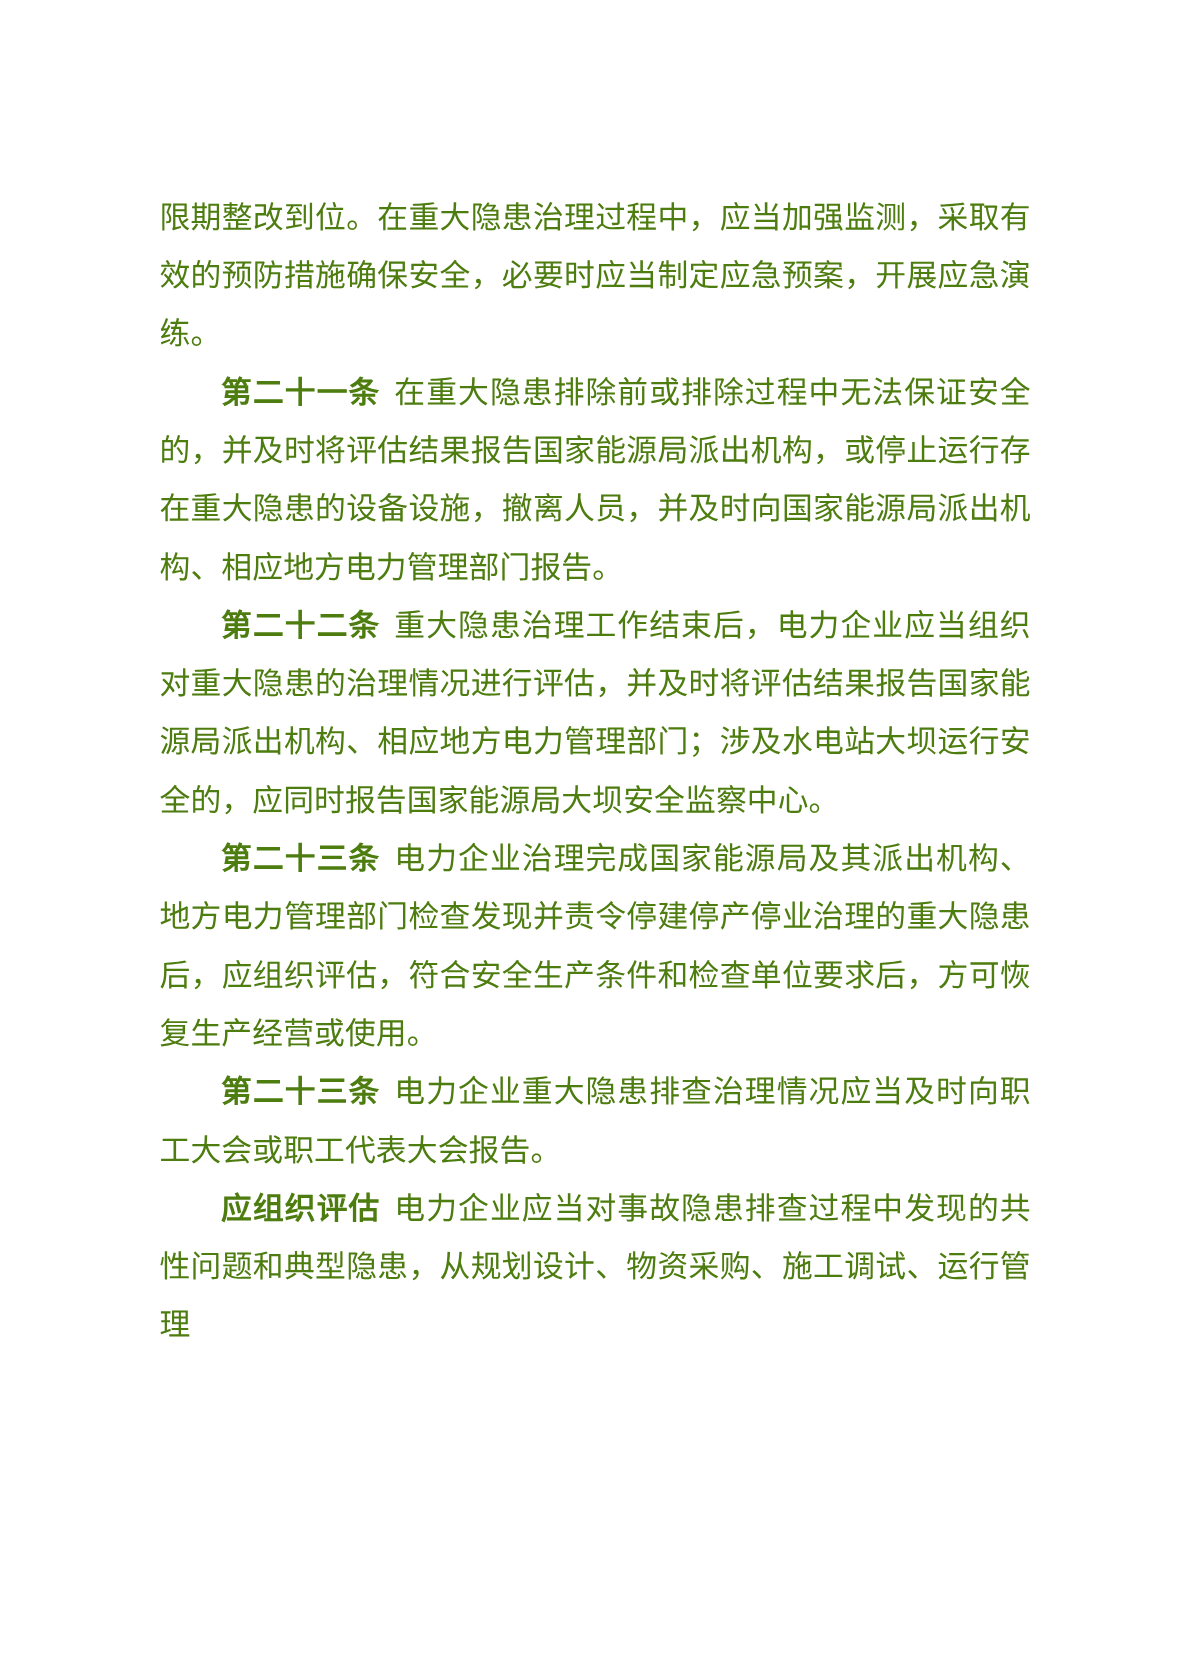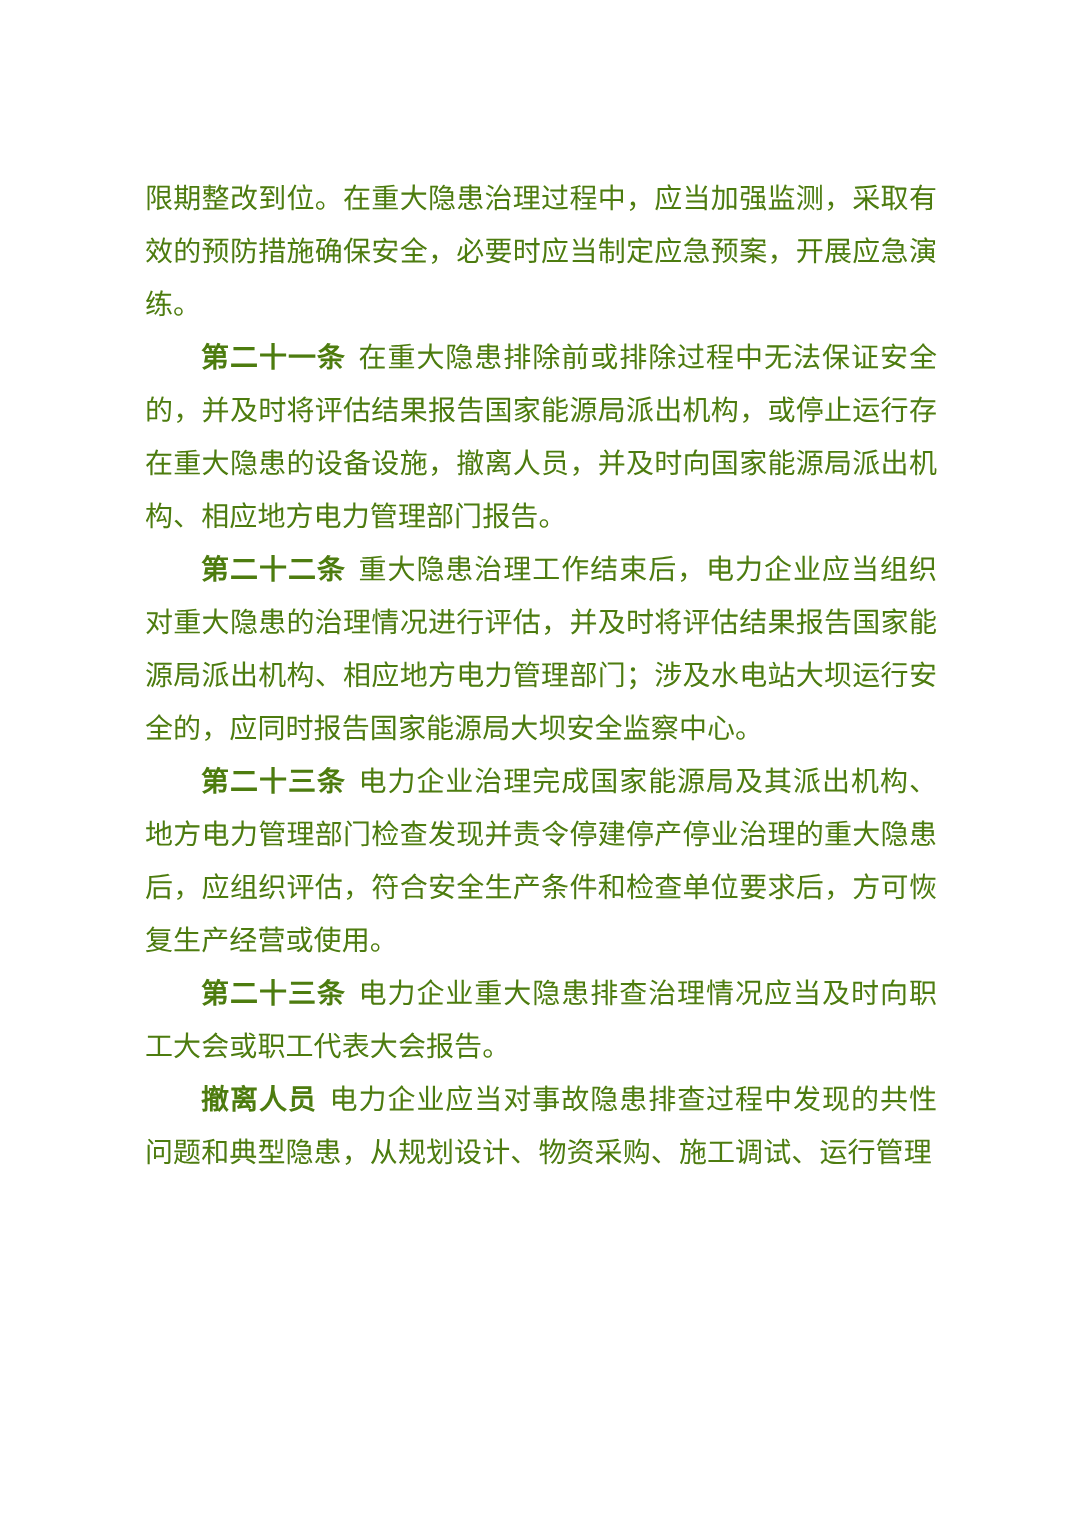--- a/index.html
+++ b/index.html
@@ -55,16 +55,16 @@
 
 
     <p><span class="article-label">第二十一条</span><span>在重大隐患排除前或排除过程中无法保证安全的，并及时将评估结果报告国家能源局派出机构，或停止运行存在重大隐患的设备设施，撤离人员，并及时向国家能源局派出机构、相应地方电力管理部门报告。</span></p>
 
     <p><span class="article-label">第二十二条</span><span>重大隐患治理工作结束后，电力企业应当组织对重大隐患的治理情况进行评估，并及时将评估结果报告国家能源局派出机构、相应地方电力管理部门；涉及水电站大坝运行安全的，应同时报告国家能源局大坝安全监察中心。</span></p>
 
     <p><span class="article-label">第二十三条</span><span>电力企业治理完成国家能源局及其派出机构、地方电力管理部门检查发现并责令停建停产停业治理的重大隐患后，应组织评估，符合安全生产条件和检查单位要求后，方可恢复生产经营或使用。</span></p>
 
     <p><span class="article-label">第二十三条</span><span>电力企业重大隐患排查治理情况应当及时向职工大会或职工代表大会报告。</span></p>
 
-    <p><span class="article-label">撤离人员</span><span>电力企业应当对事故隐患排查过程中发现的共性问题和典型隐患，从规划设计、物资采购、施工调试、运行管理</span></p>
+    <p><span class="article-label">应组织评估</span><span>电力企业应当对事故隐患排查过程中发现的共性问题和典型隐患，从规划设计、物资采购、施工调试、运行管理</span></p>
 
   </div>
 </div>
 
 </body></html>

